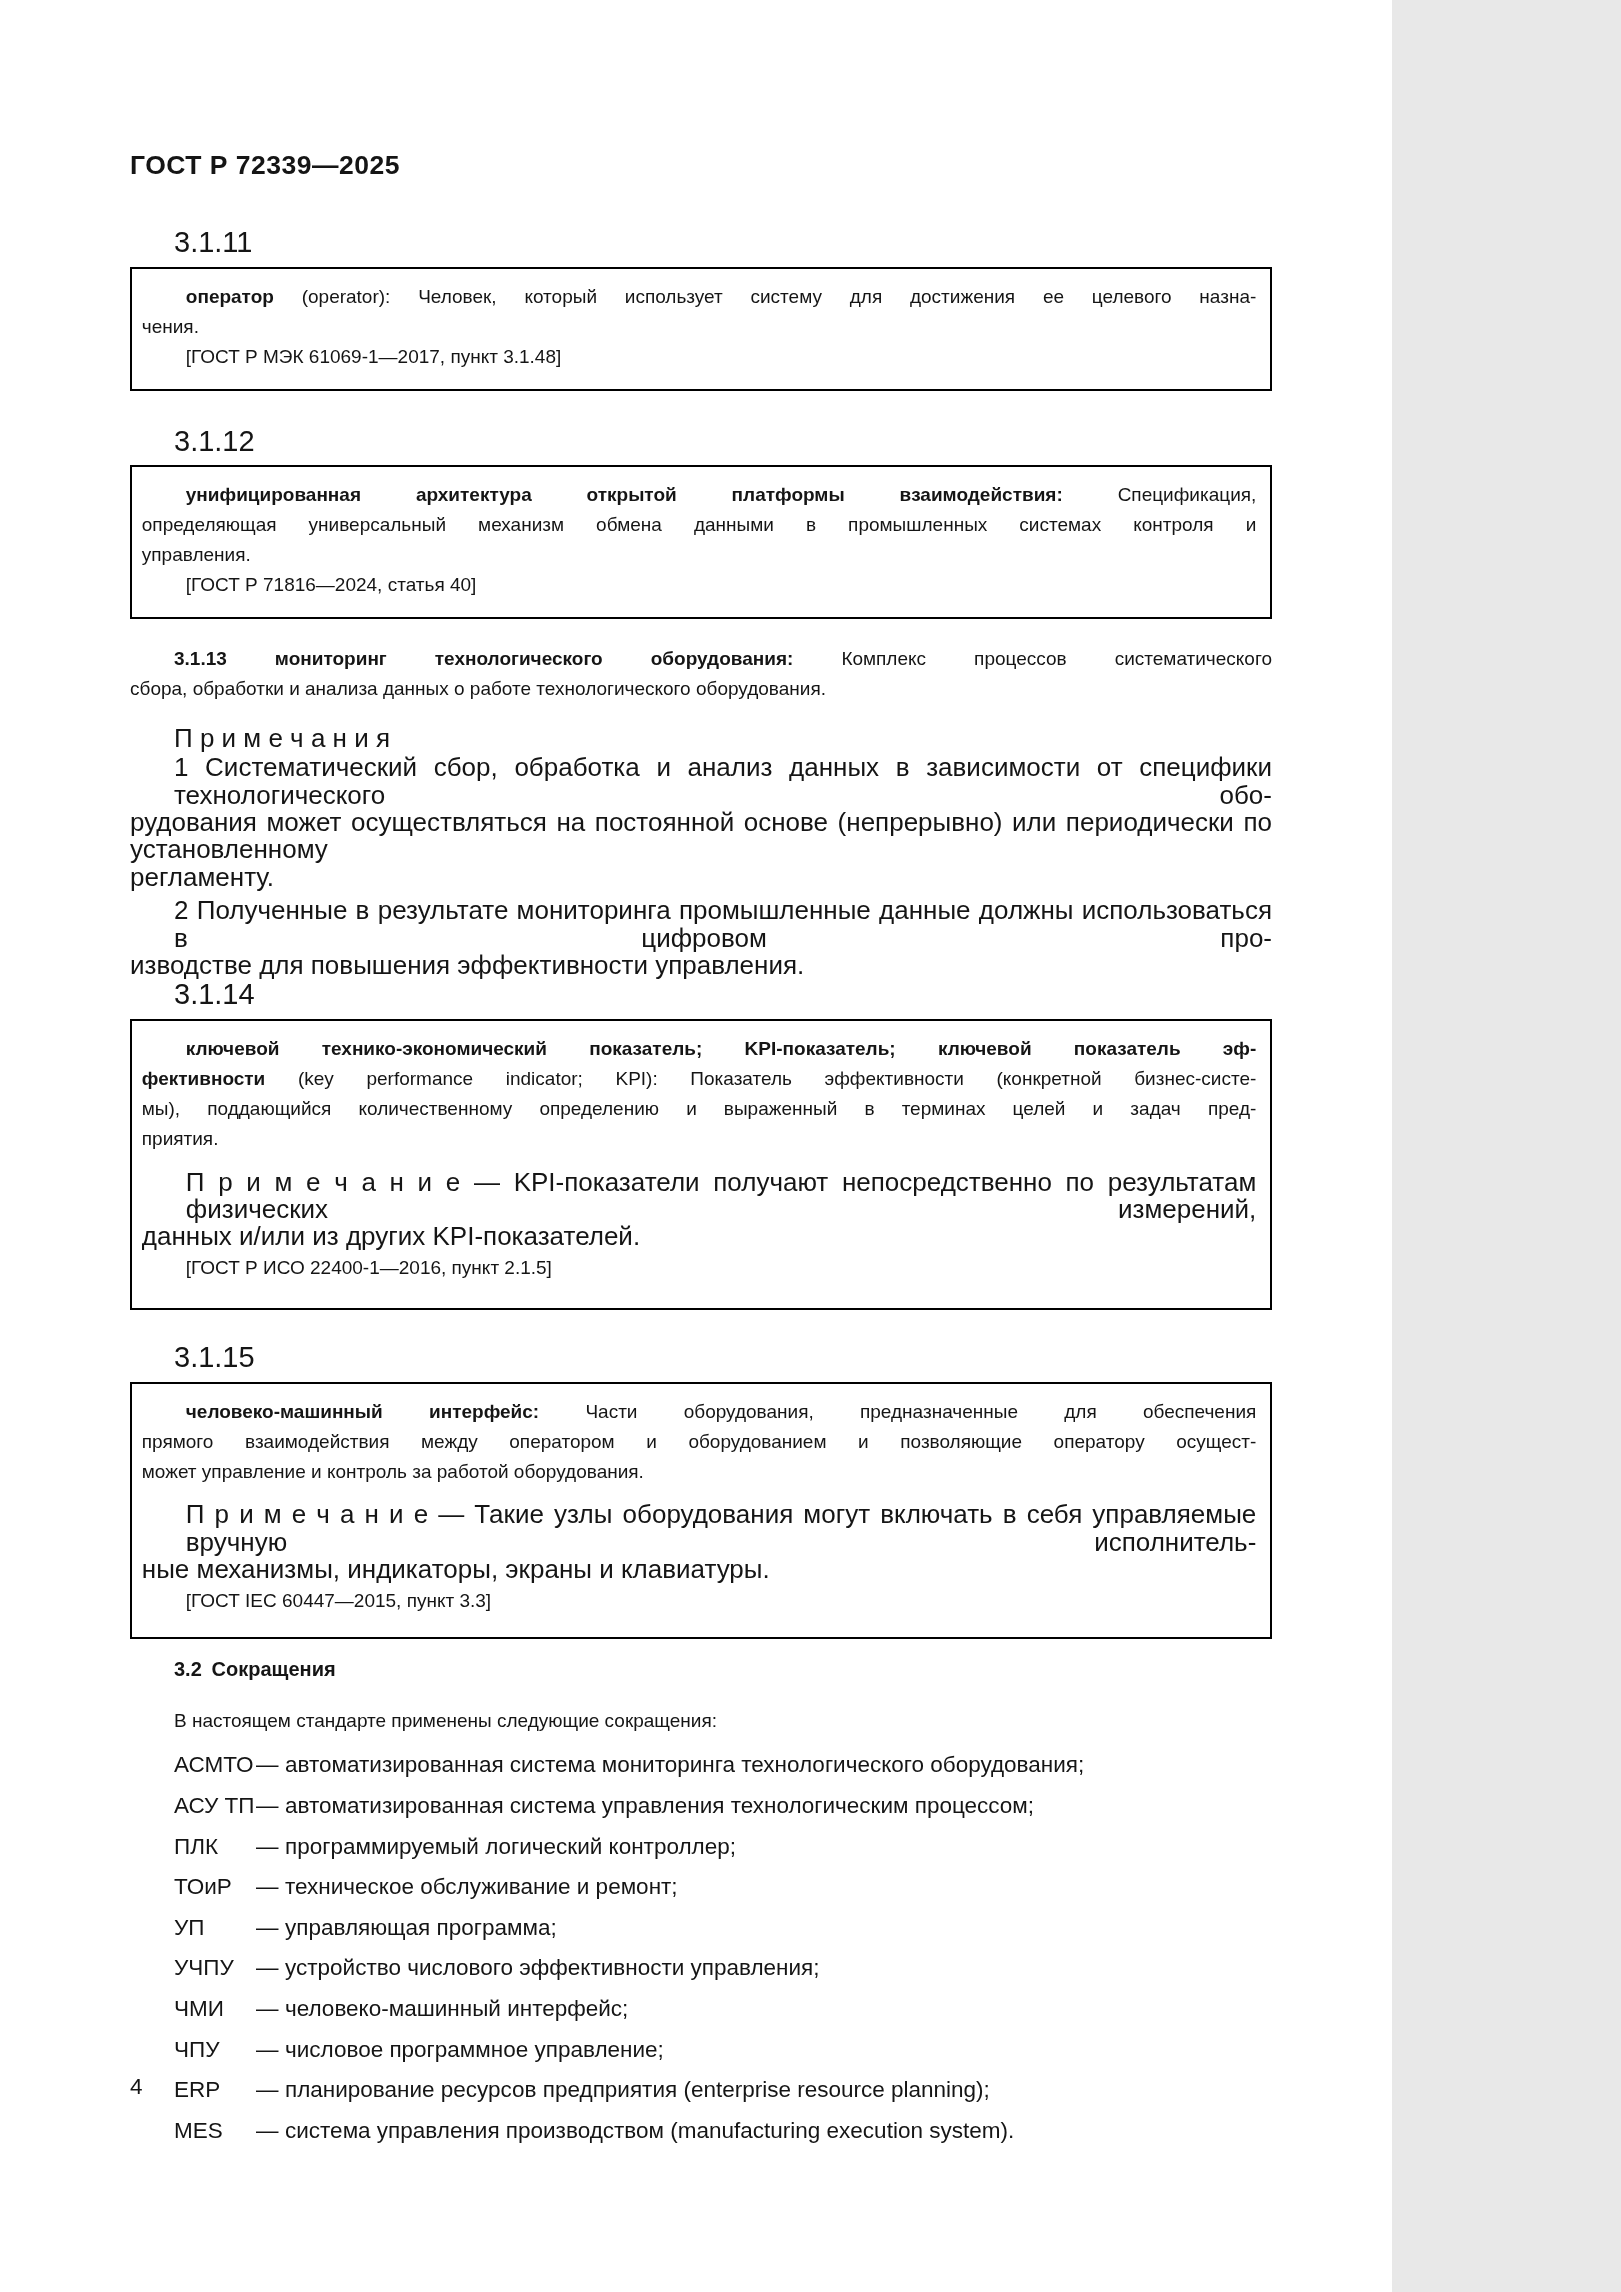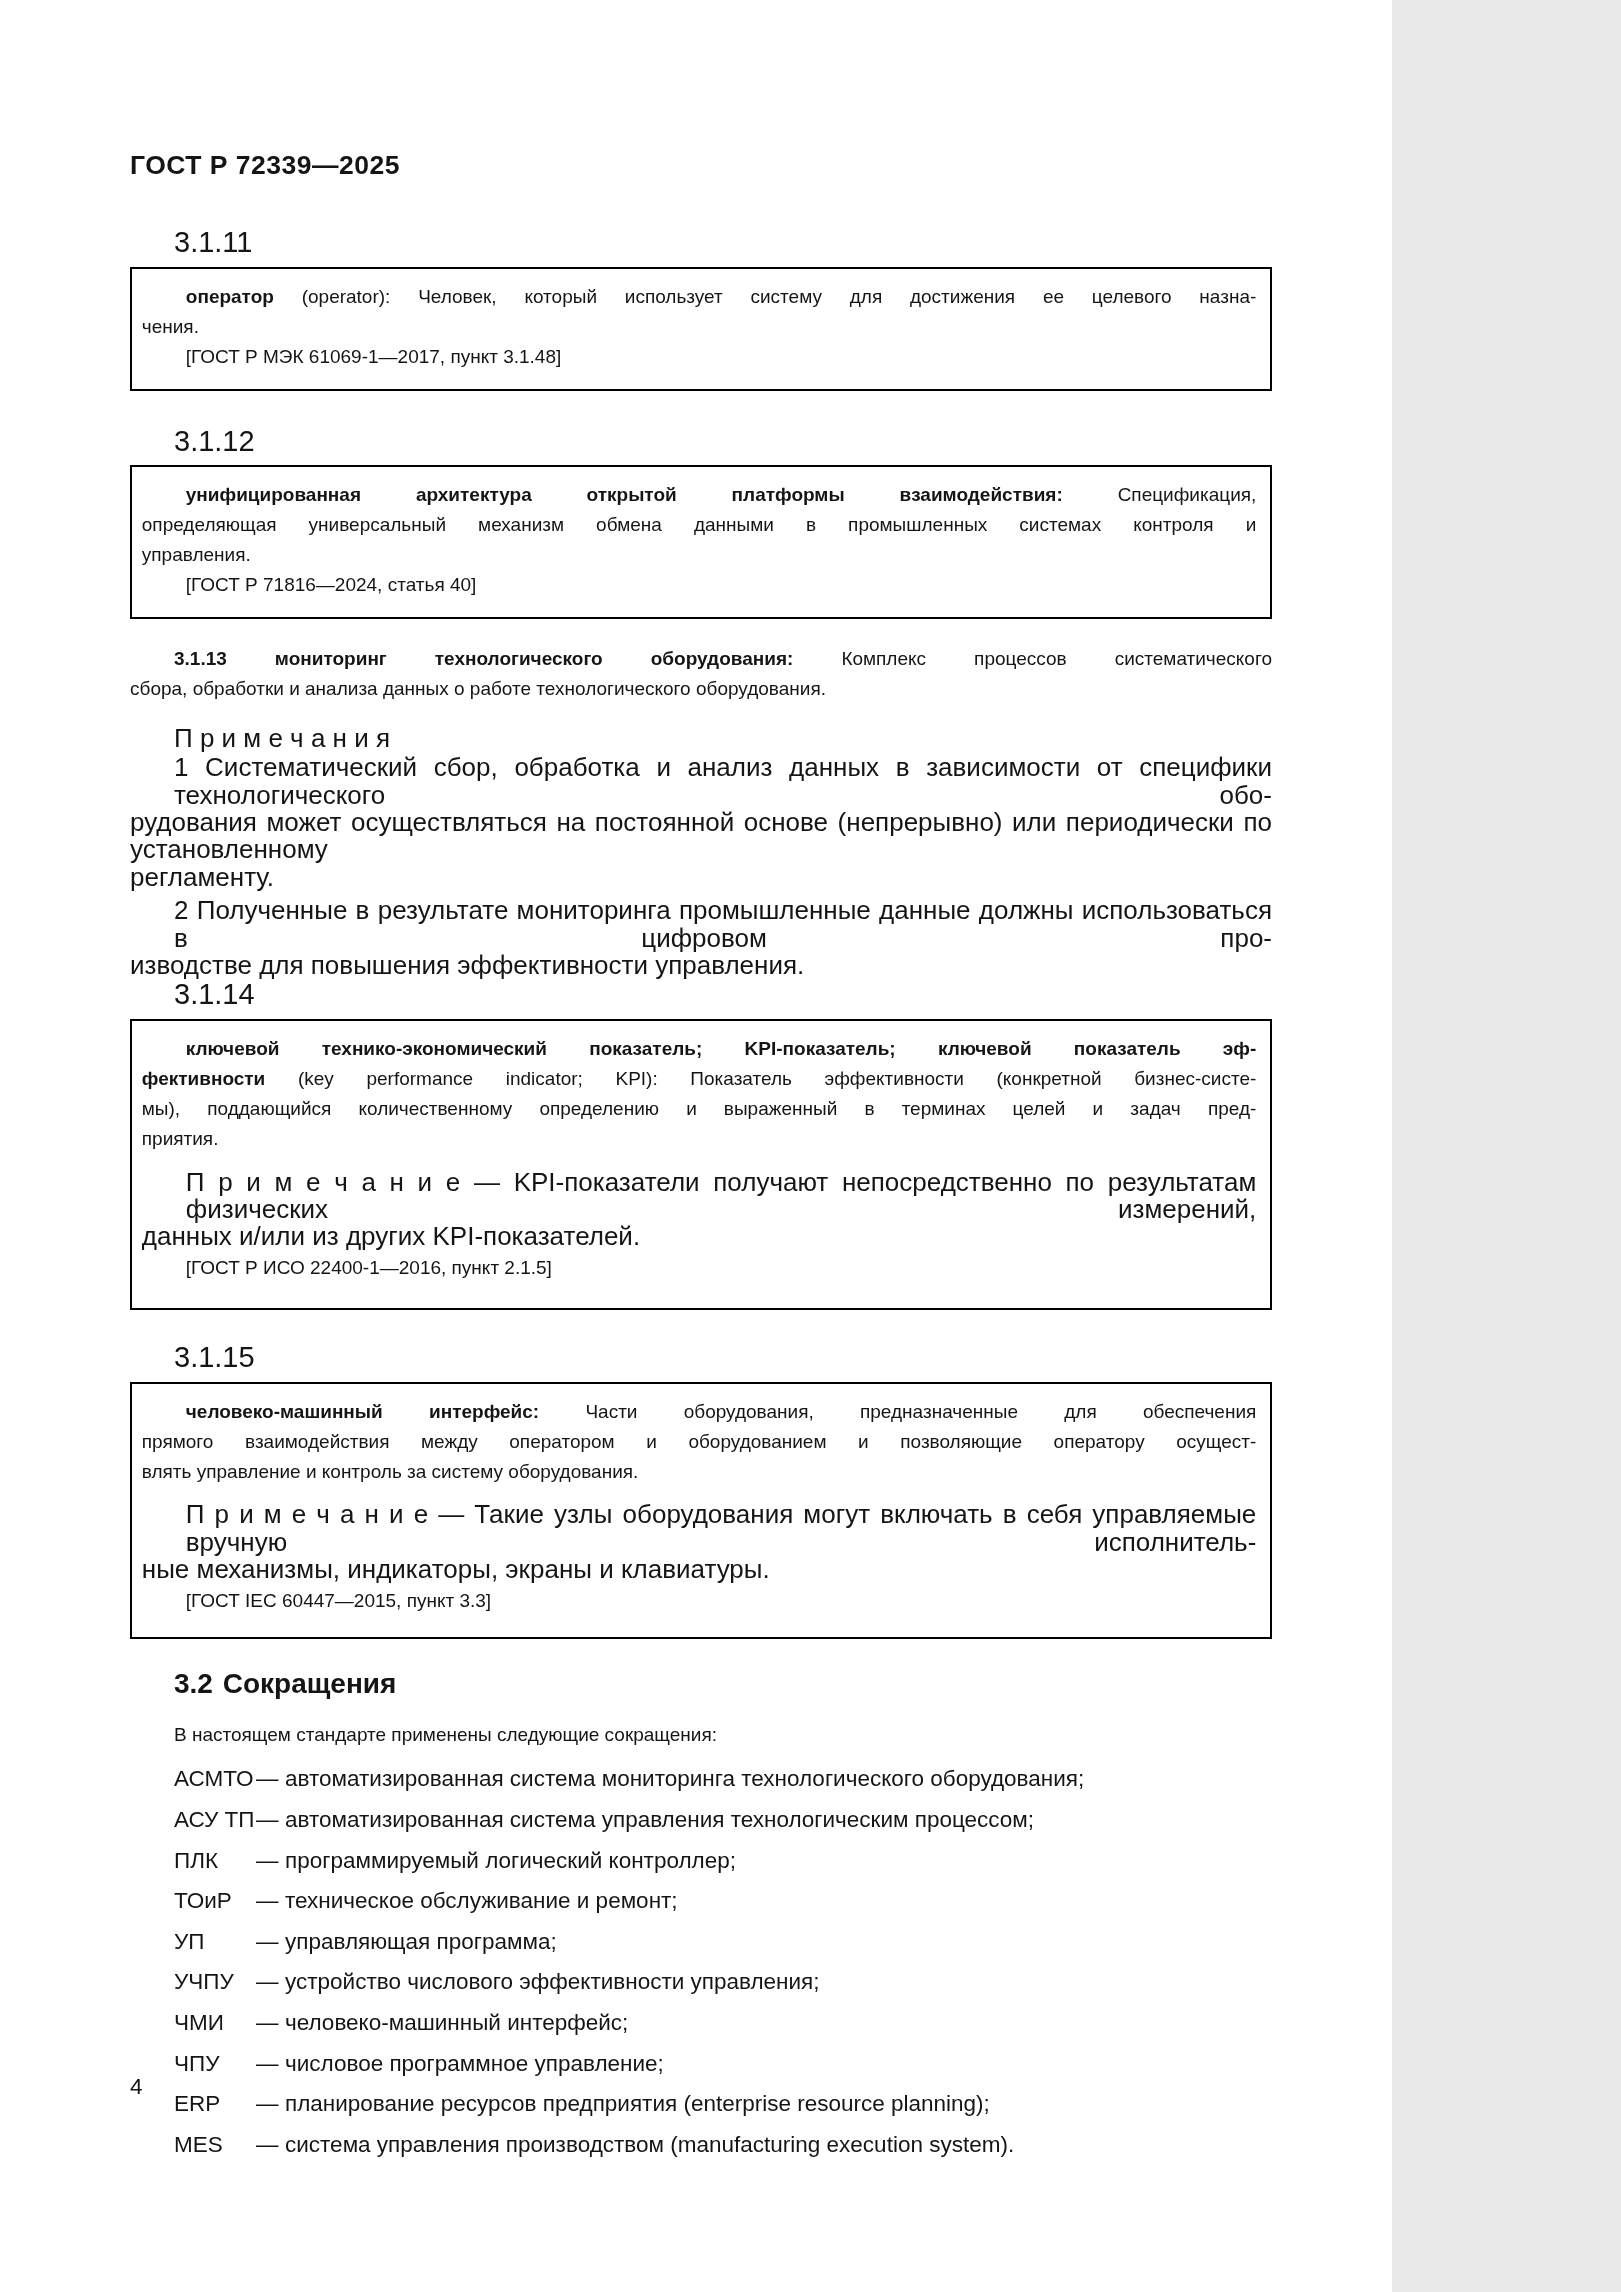--- a/index.html
+++ b/index.html
@@ -29,21 +29,21 @@
   #p13{margin-top:25.5px;}
   .notes-title{margin-top:20.6px;}
   .note-blk{margin-top:2px;}
   #note2{margin-top:5.9px;}
   #lbl14{}
   #box3{padding-bottom:25.5px;}
   #lbl15{margin-top:32px;}
   #box4{padding-bottom:21.6px;}
   .inbox-note{margin-top:14.7px;}
   .cite{margin-top:2px;}
-  #h32{margin-top:30px;font-size:28px;line-height:29px;font-weight:bold;padding-left:44px;}
+  #h32{margin-top:16px;font-size:20px;line-height:29px;font-weight:bold;padding-left:44px;}
   #h32 .gap{display:inline-block;width:9.8px;}
   #intro{margin-top:21.6px;}
   .abbr-list{margin-top:6.9px;}
   .abbr-row{display:flex;margin-top:17.6px;font-size:22.5px;line-height:23px;padding-left:44px;}
   .abbr-term{width:82px;flex:0 0 82px;}
   .abbr-dash{width:29px;flex:0 0 29px;}
   .abbr-desc{flex:1;}
   .pagenum{position:absolute;left:130px;top:2075px;font-size:22.5px;line-height:23.5px;}
 </style>
 </head>
@@ -93,21 +93,21 @@
       <div class="line sm ind just">П р и м е ч а н и е — KPI-показатели получают непосредственно по результатам физических измерений,</div>
       <div class="line sm">данных и/или из других KPI-показателей.</div>
     </div>
     <div class="line ind cite">[ГОСТ Р ИСО 22400-1—2016, пункт 2.1.5]</div>
   </div>
 
   <div id="lbl15" class="seclabel">3.1.15</div>
   <div id="box4" class="tbox">
     <div class="line ind just"><span class="b">человеко-машинный интерфейс:</span><span> Части оборудования, предназначенные для обеспечения</span></div>
     <div class="line just">прямого взаимодействия между оператором и оборудованием и позволяющие оператору осущест-</div>
-    <div class="line">влять управление и контроль за систему оборудования.</div>
+    <div class="line">может управление и контроль за работой оборудования.</div>
     <div class="inbox-note">
       <div class="line sm ind just">П р и м е ч а н и е — Такие узлы оборудования могут включать в себя управляемые вручную исполнитель-</div>
       <div class="line sm">ные механизмы, индикаторы, экраны и клавиатуры.</div>
     </div>
     <div class="line ind cite">[ГОСТ IEC 60447—2015, пункт 3.3]</div>
   </div>
 
   <div id="h32"><span>3.2</span><span class="gap"></span><span>Сокращения</span></div>
   <div id="intro" class="line ind">В настоящем стандарте применены следующие сокращения:</div>
 

